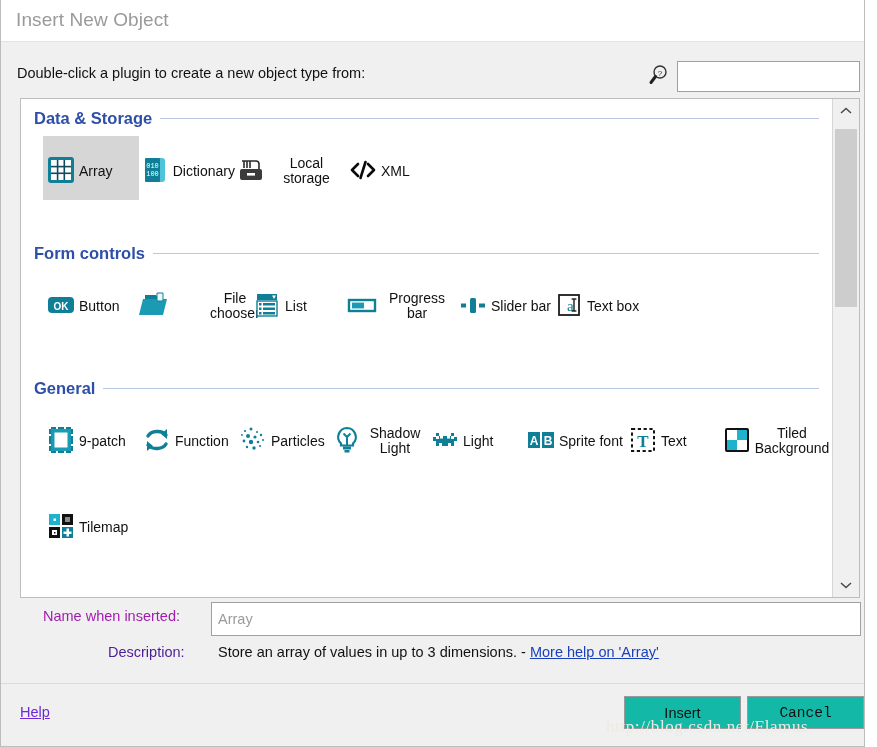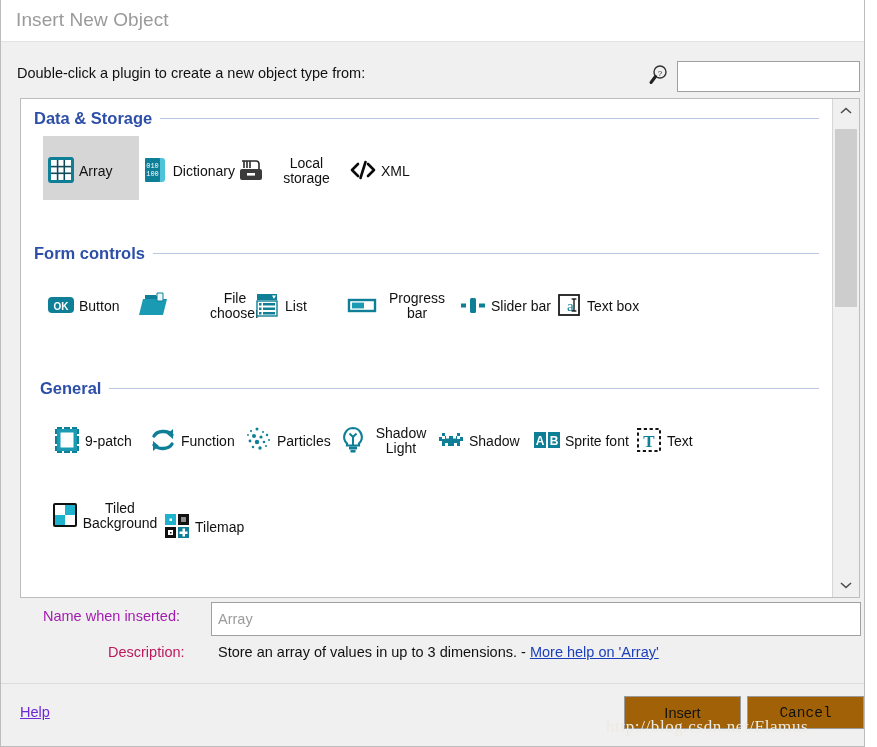--- a/index.html
+++ b/index.html
@@ -149,21 +149,21 @@
     border: 1px solid #a0a0a0;
     box-sizing: border-box;
     font-family: "Liberation Sans", sans-serif;
     font-size: 14.5px;
     color: #9b9b9b;
     padding: 0 6px;
     outline: none;
   }
   #desc-label {
     position: absolute; left: 107px; top: 644px;
-    font-size: 14.5px; color: #be185d;
+    font-size: 14.5px; color: #4c1d95;
     white-space: nowrap;
   }
   #desc-row {
     position: absolute; left: 217px; top: 644px;
     font-size: 14.5px; color: #111;
     white-space: nowrap;
     text-align: center;
   }
   #desc-link {
     color: #1a3fbb;
@@ -178,21 +178,21 @@
   #help-link {
     position: absolute; left: 19px; top: 704px;
     font-size: 14.5px;
     color: #6d28d9;
     text-decoration: underline;
     cursor: pointer;
   }
   .dlg-button {
     position: absolute;
     width: 117px; height: 33px;
-    background: #a16207;
+    background: #14b8a6;
     border: 1px solid #9a9a9a;
     box-sizing: border-box;
     font-family: "Liberation Sans", sans-serif;
     font-size: 14.5px;
     color: #111;
     display: flex; align-items: center; justify-content: center;
     cursor: default;
   }
   #insert-button { left: 623px; top: 696px; }
   #cancel-button { left: 746px; top: 696px; font-family: Liberation Mono, monospace; }
@@ -372,21 +372,21 @@
                 <line x1="18.6" y1="10" x2="23.4" y2="10" stroke="#1b1b1b" stroke-width="1.4"></line>
                 <line x1="18.6" y1="22" x2="23.4" y2="22" stroke="#1b1b1b" stroke-width="1.4"></line>
               </svg>
             </div>
             <div class="tile-label">Text box</div>
           </div>
 
         </div>
       </div>
 
-      <div class="section" style="margin-top:42px;padding-left:6px;">
+      <div class="section" style="margin-top:42px;">
         <div class="section-header">
           <span class="section-title">General</span>
           <span class="section-rule"></span>
         </div>
         <div class="grid">
 
           <div class="tile">
             <div class="tile-icon">
               <svg width="32" height="32" viewBox="0 0 32 32">
                 <rect x="6" y="5" width="20" height="22" fill="#1a9ab3"></rect>
@@ -467,21 +467,21 @@
                 <rect x="7" y="15" width="18" height="4"></rect>
                 <rect x="11" y="11.5" width="3" height="3" fill="#ffffff"></rect>
                 <rect x="18" y="11.5" width="3" height="3" fill="#ffffff"></rect>
                 <rect x="7" y="19" width="3" height="3"></rect>
                   <rect x="13" y="19" width="6" height="3"></rect>
                   <rect x="22" y="19" width="3" height="3"></rect>
                 <rect x="4" y="13" width="3" height="4"></rect>
                   <rect x="25" y="13" width="3" height="4"></rect>
               </svg>
             </div>
-            <div class="tile-label">Shadow</div>
+            <div class="tile-label">Light</div>
           </div>
 
           <div class="tile" style="width:102px;">
             <div class="tile-icon">
               <svg width="32" height="32" viewBox="0 0 32 32">
                 <rect x="3" y="8" width="12" height="16" fill="#0e7f96"></rect>
                 <rect x="17" y="8" width="12" height="16" fill="#0e7f96"></rect>
                 <text x="9" y="21" font-family="Liberation Sans, sans-serif" font-size="12" font-weight="bold" fill="#ffffff" text-anchor="middle">A</text>
                 <text x="23" y="21" font-family="Liberation Sans, sans-serif" font-size="12" font-weight="bold" fill="#ffffff" text-anchor="middle">B</text>
               </svg>

